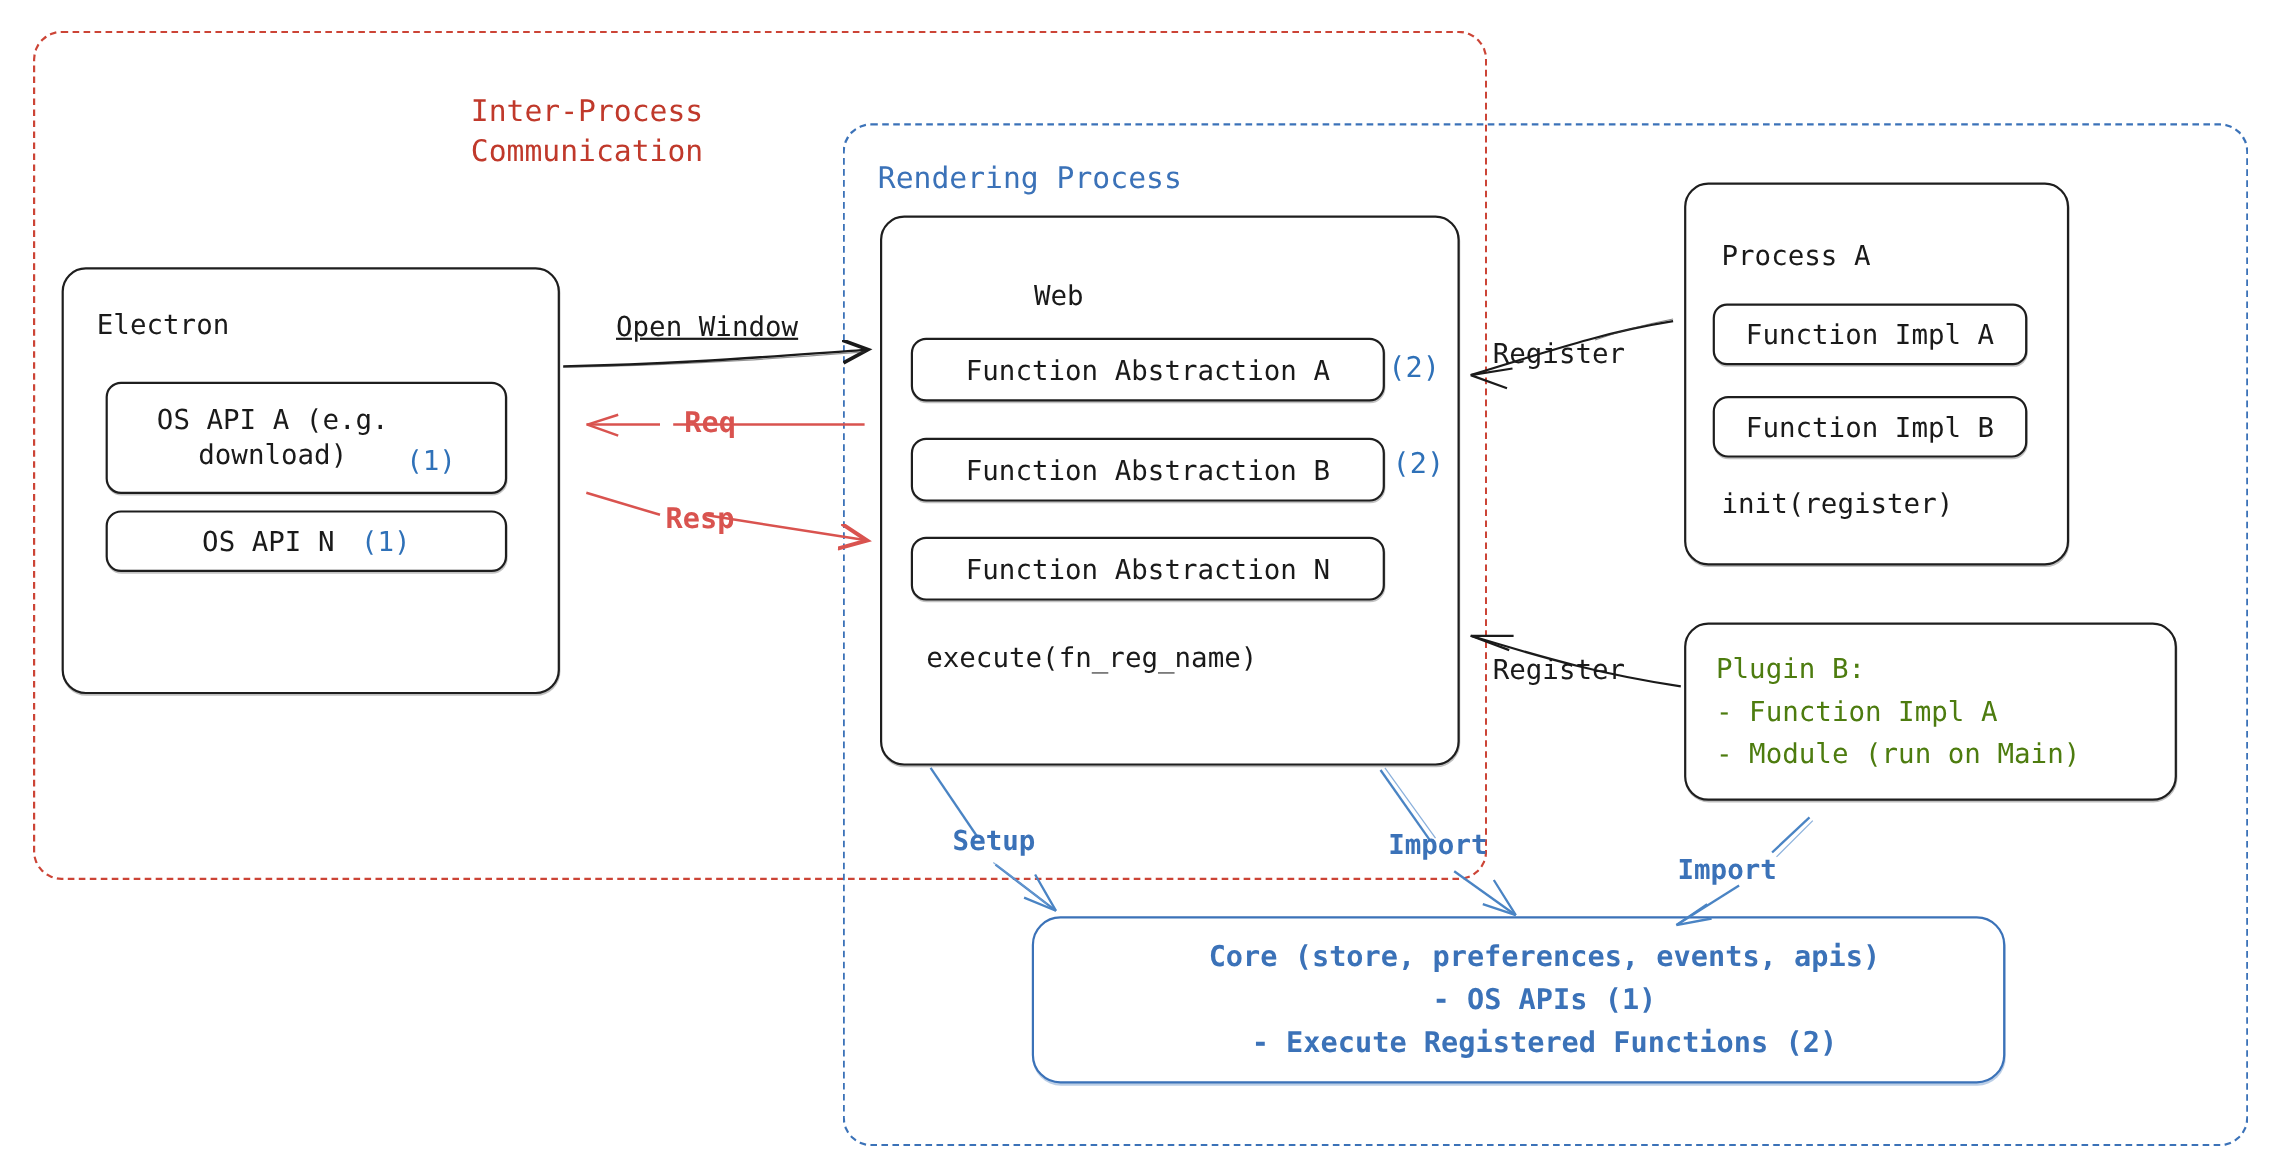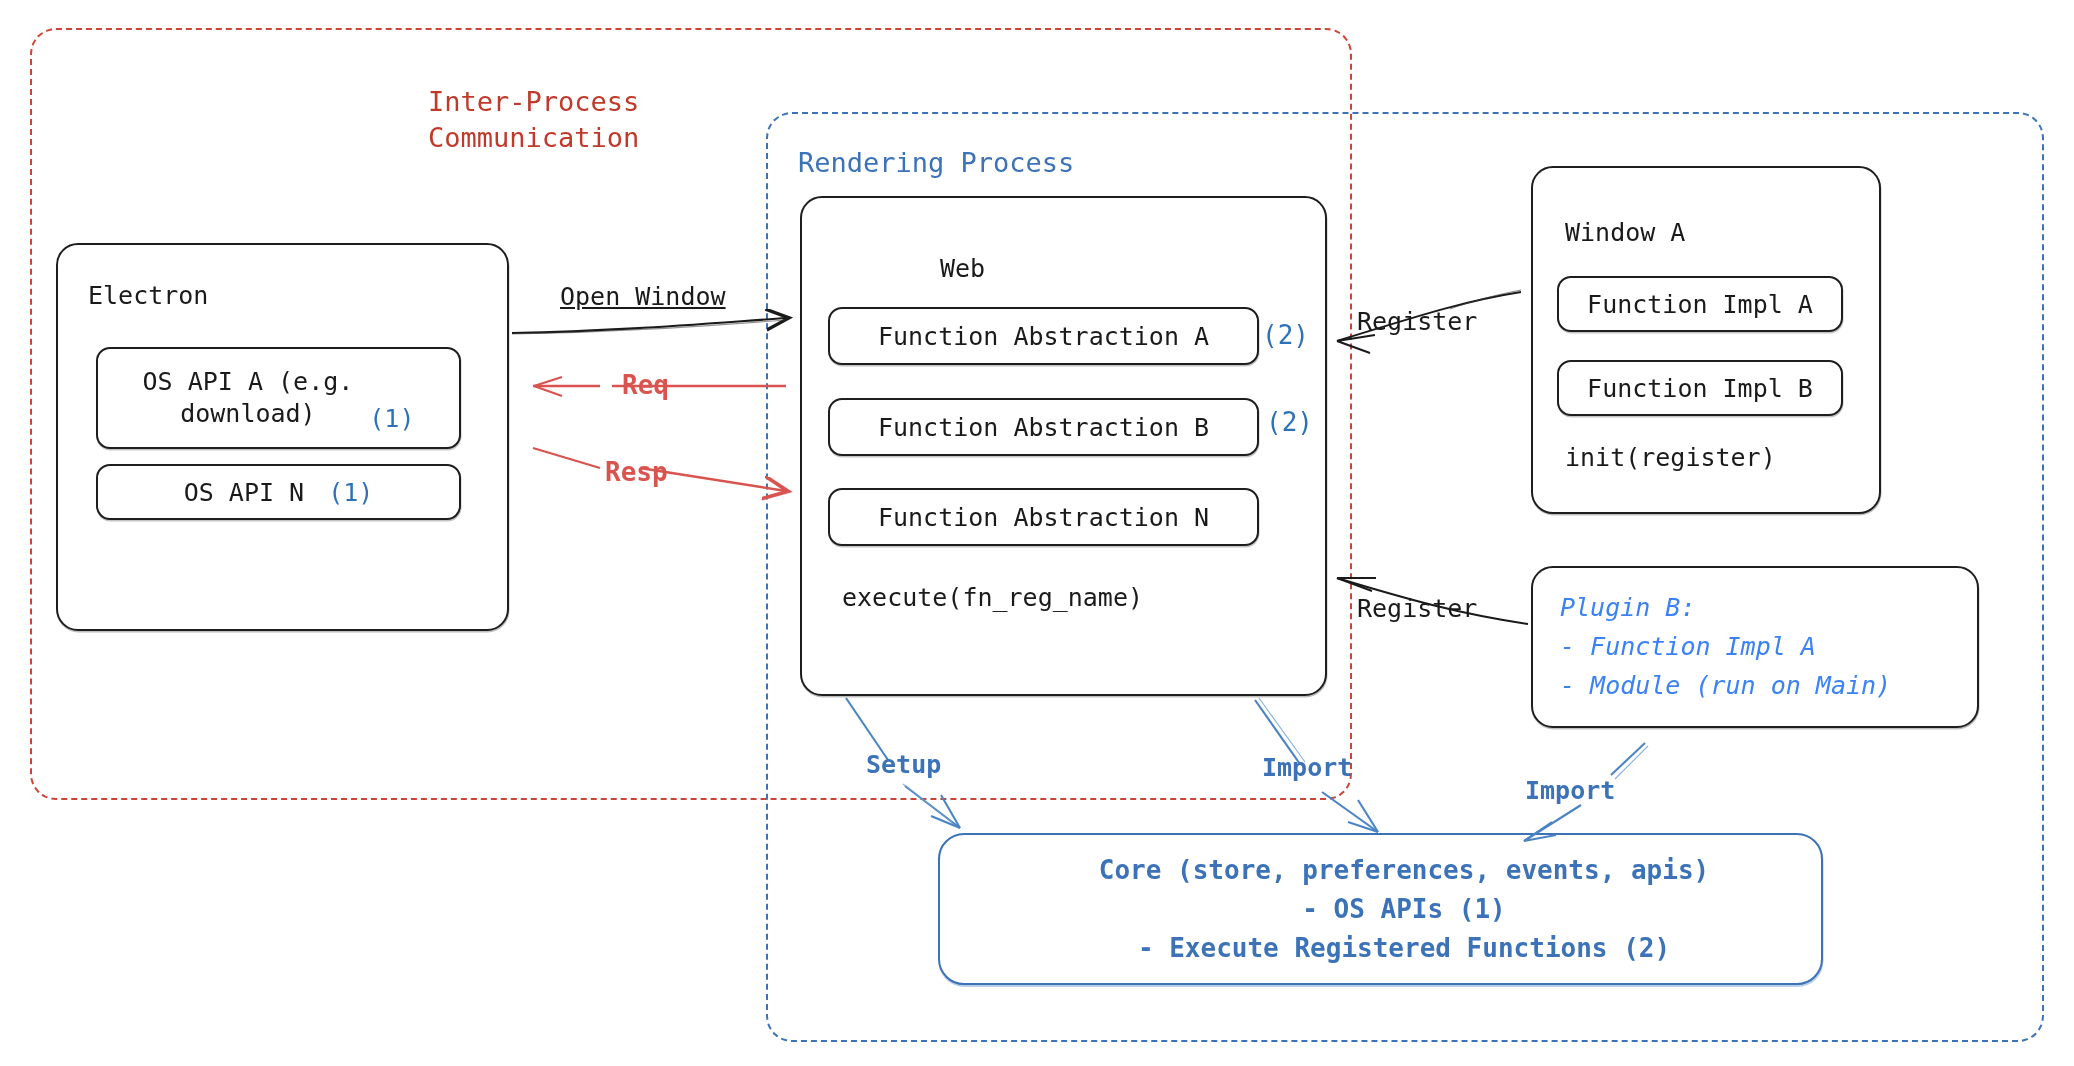--- a/index.html
+++ b/index.html
@@ -102,22 +102,21 @@
     text-align: center;
     line-height: 1.5;
     font-weight: 600;
     box-shadow: 0.5px 2px 0 rgba(59,114,184,0.35);
   }
   .plugin-list {
     position: absolute;
     font-size: 25px;
     line-height: 1.55;
     white-space: pre-line;
-    color: #3b82f6;
-    font-style: italic;
+    color: #4d7c0f;
   }
   .mono { font-family: "DejaVu Sans Mono", "Liberation Mono", monospace; }
 </style>
 </head>
 <body>
 
 <div id="stage">
 
   <div class="dashed-region dashed-red" style="left:30px; top:28px; width:1322px; height:772px;"></div>
 
@@ -158,23 +157,23 @@
   <div class="mono num" style="position:absolute; left:1266px; top:407px; font-size:26px;">(2)</div>
 
   <div class="inner-box" style="position:absolute; left:828px; top:488px; width:427px; height:54px;">
     <span class="mono" style="font-size:25px;">Function Abstraction N</span>
   </div>
 
   <div class="box-title mono" style="left:842px; top:583px;">execute(fn_reg_name)</div>
 
   <div class="node box" style="left:1531px; top:166px; width:350px; height:348px;">
   </div>
-  <div class="box-title mono" style="left:1565px; top:218px;">Window A</div>
-
-  <div class="inner-box" style="position:absolute; left:1557px; top:276px; width:282px; height:52px;">
+  <div class="box-title mono" style="left:1565px; top:218px;">Process A</div>
+
+  <div class="inner-box" style="position:absolute; left:1557px; top:276px; width:282px; height:52px;border-radius:13px;">
     <span class="mono" style="font-size:25px;">Function Impl A</span>
   </div>
 
   <div class="inner-box" style="position:absolute; left:1557px; top:360px; width:282px; height:52px;">
     <span class="mono" style="font-size:25px;">Function Impl B</span>
   </div>
 
   <div class="box-title mono" style="left:1565px; top:443px;text-align:center;">init(register)</div>
 
   <div class="node box" style="left:1531px; top:566px; width:448px; height:162px;">

